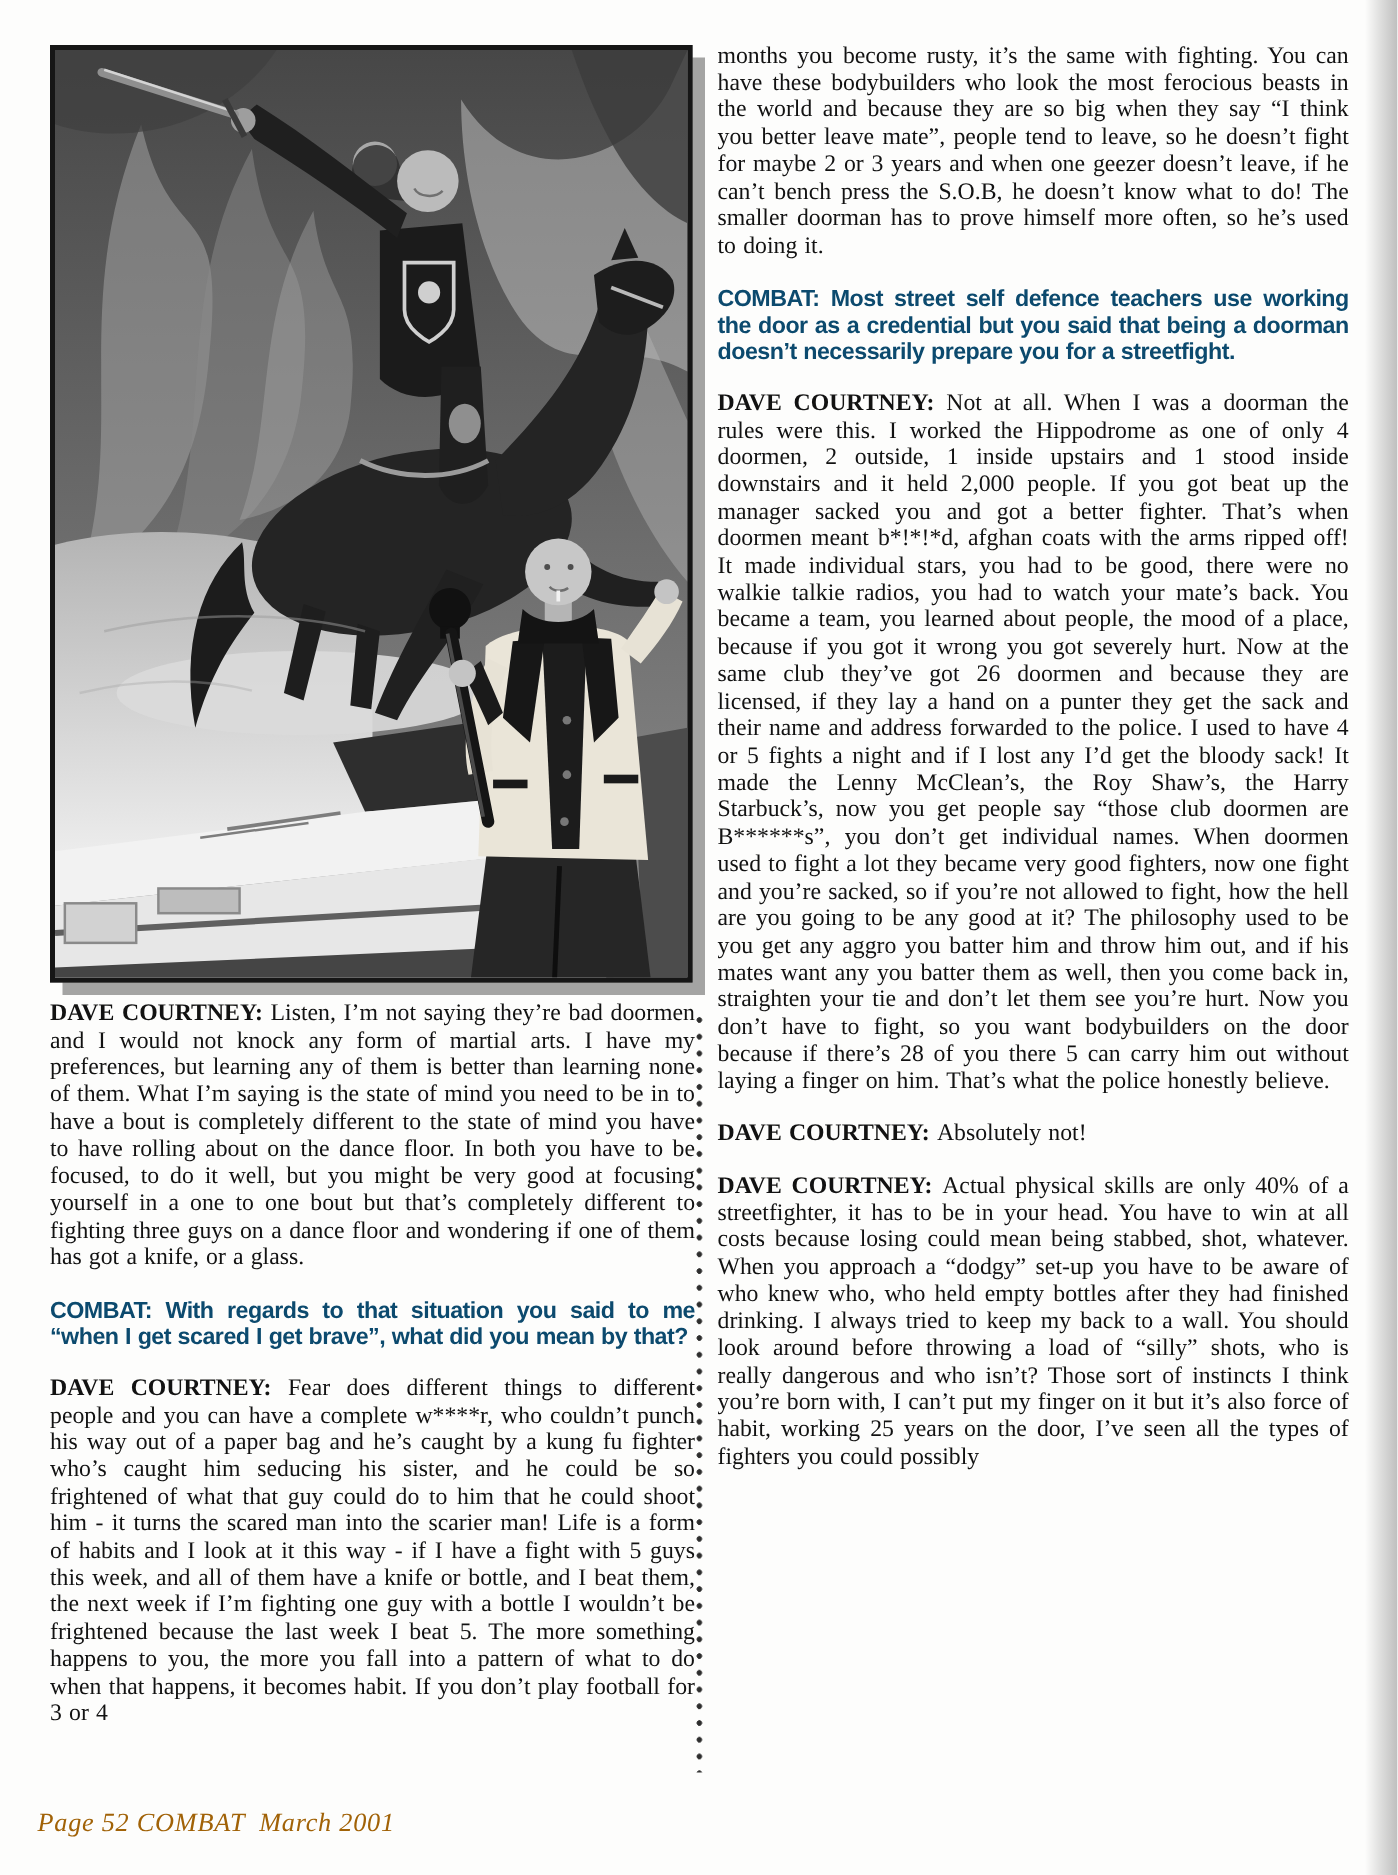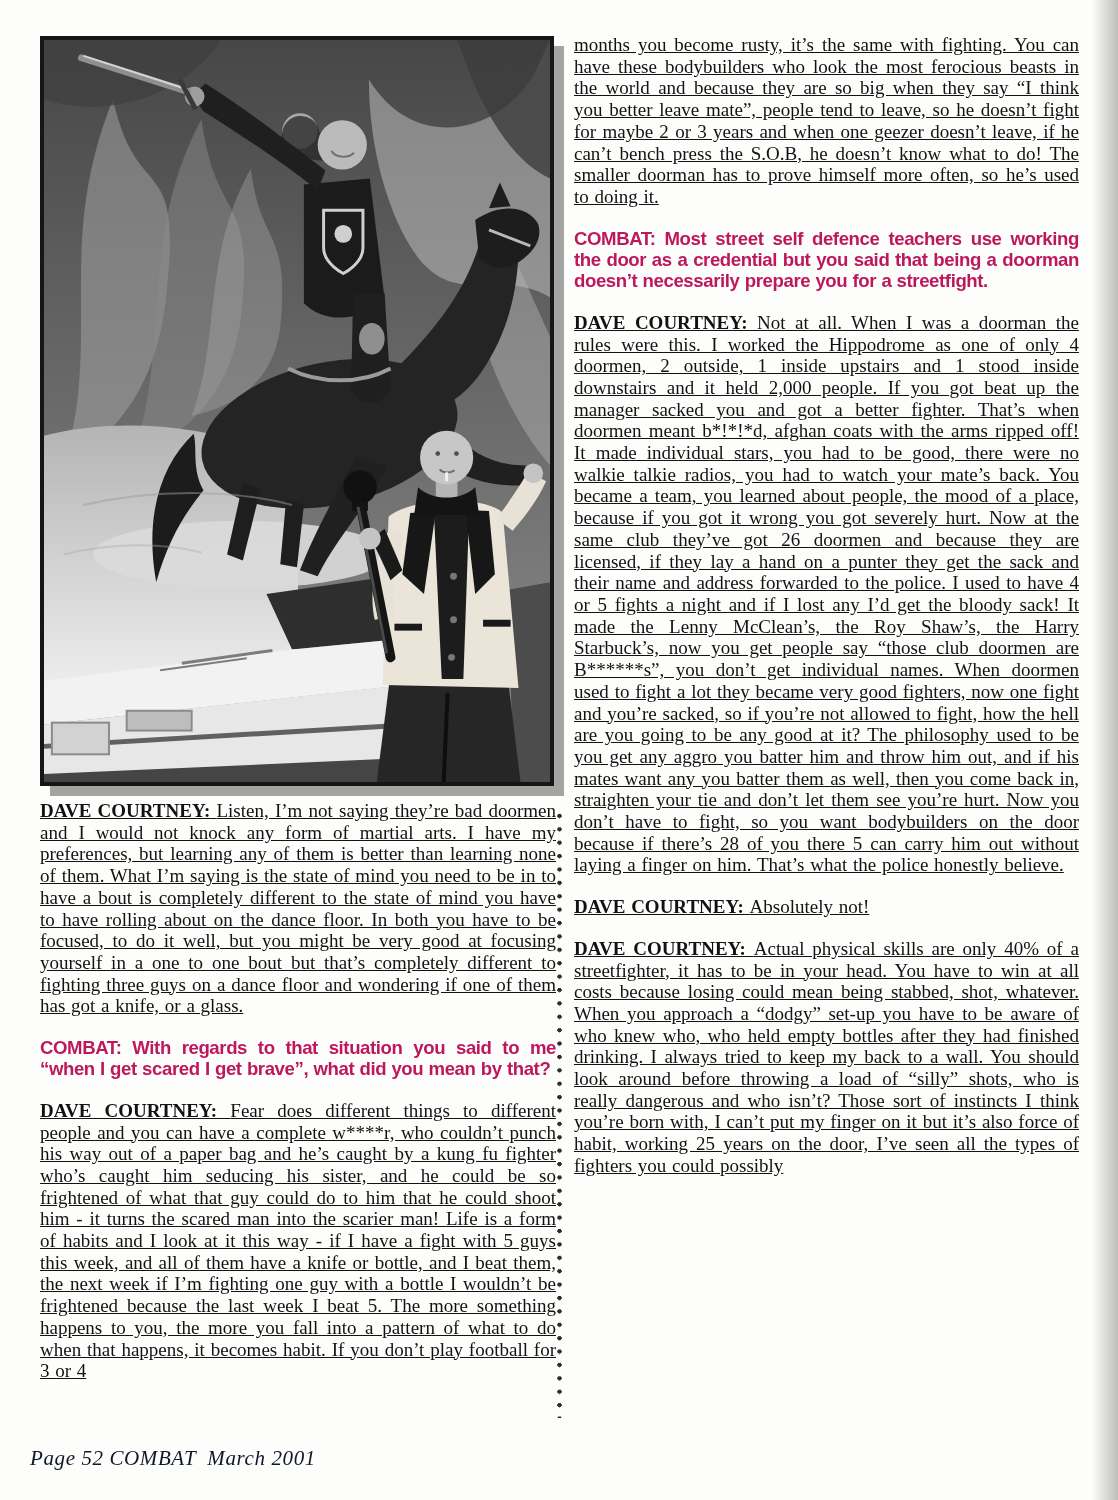--- a/index.html
+++ b/index.html
@@ -21,36 +21,36 @@
     width:506px;height:742px;
     border:4px solid #161616;
     box-shadow:10px 10px 0 rgba(40,40,40,0.42);
     margin-bottom:14px;
     background:#555;
   }
   .photo-frame svg{display:block;width:100%;height:100%;}
   .block{margin-bottom:20px;}
   .answer,.continuation{
     font-size:19px;line-height:21.7px;text-align:justify;
-    color:#121212;word-spacing:1px;text-decoration:underline;
+    color:#121212;word-spacing:1px;
   }
   .speaker{font-weight:bold;}
   .question{
     font-family:"Liberation Sans",sans-serif;font-weight:700;
     font-size:18.6px;line-height:21.4px;letter-spacing:-0.4px;
-    text-align:justify;color:#be185d;word-spacing:0.5px;
+    text-align:justify;color:#0c4a6e;word-spacing:0.5px;
   }
   .divider{
     position:absolute;left:557px;top:812px;width:5px;height:606px;
     background-image:radial-gradient(circle at 2.5px 4px, #2d2d2d 0 2px, rgba(0,0,0,0) 2.4px);
     background-size:5px 13.4px;background-repeat:repeat-y;
   }
   .footer{
     position:absolute;left:30px;top:1446px;
-    font-style:italic;font-size:21px;letter-spacing:0.6px;color:#0f172a;
+    font-style:italic;font-size:21px;letter-spacing:0.6px;color:#a16207;
     font-family:"Liberation Serif",serif;
     text-align:right;
   }
 </style>
 </head>
 <body>
 
 <div class="page-edge"></div>
 
 <div class="col col-left">

